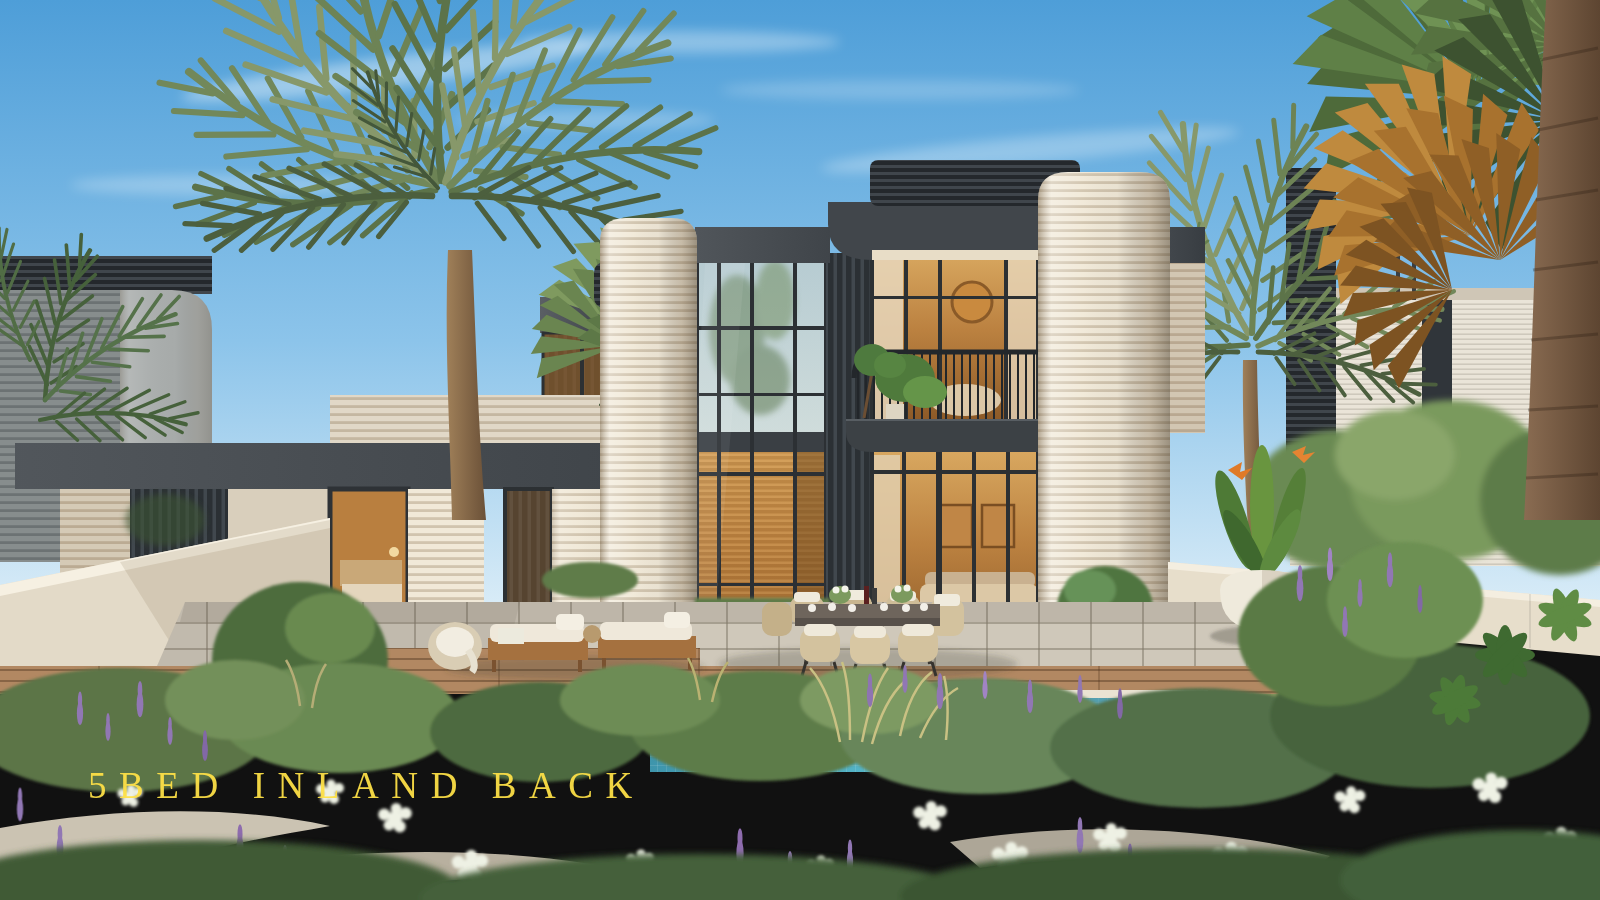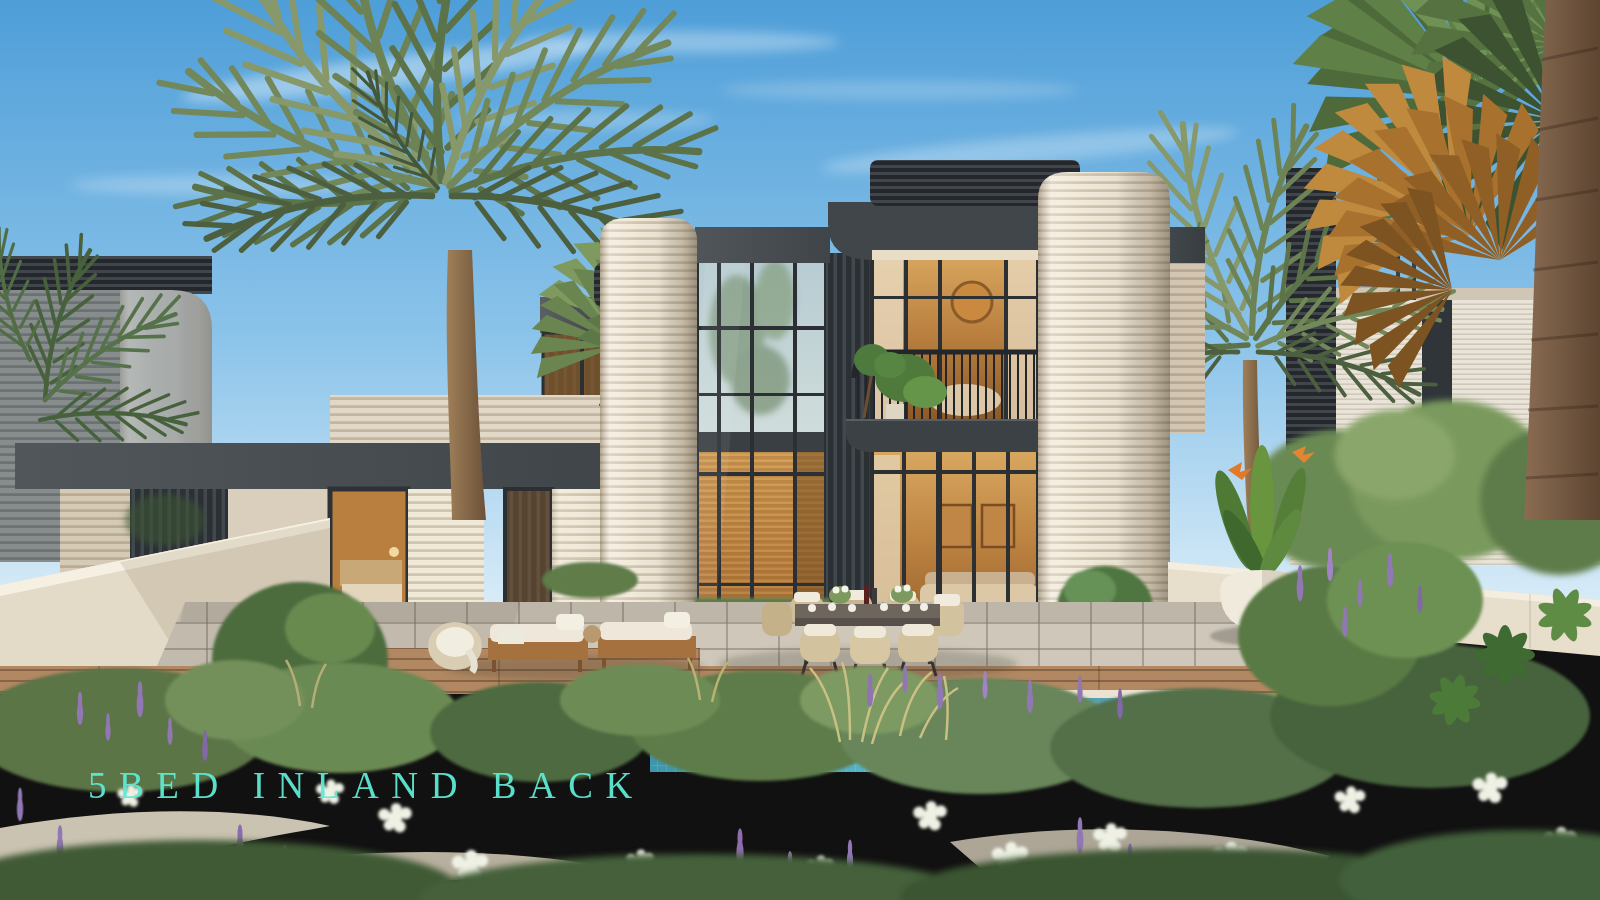--- a/index.html
+++ b/index.html
@@ -1,21 +1,21 @@
 <!DOCTYPE html>
 <html><head>
 <meta charset="utf-8">
 <style>
   html,body{margin:0;padding:0;background:#111;}
   .stage{position:relative;width:1600px;height:900px;overflow:hidden;font-family:"Liberation Sans",sans-serif;}
   .stage svg{position:absolute;inset:0;display:block;}
   .caption{
     position:absolute;left:88px;top:764px;
     font-family:"Liberation Serif","DejaVu Serif",serif;
-    font-size:37px;font-weight:400;color:#5eead4;opacity:.95;
+    font-size:37px;font-weight:400;color:#fde047;opacity:.95;
     letter-spacing:.34em;white-space:nowrap;
   }
 </style>
 </head>
 <body>
 
 <div class="stage">
 <svg viewBox="0 0 1600 900" width="1600" height="900">
   <defs>
     <linearGradient id="skyG" x1="0" y1="0" x2="0" y2="1">

